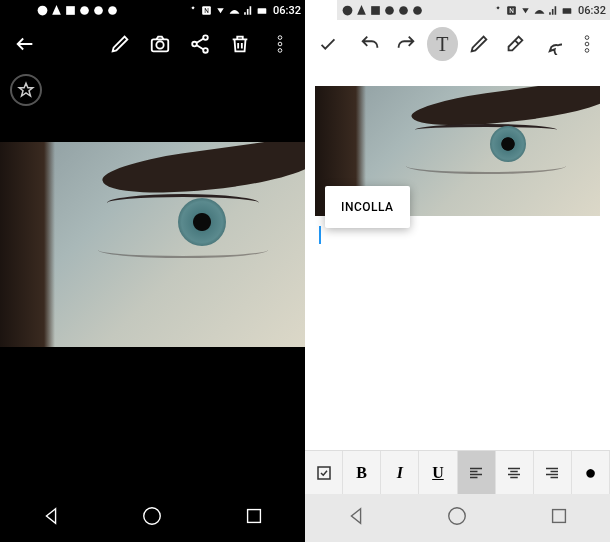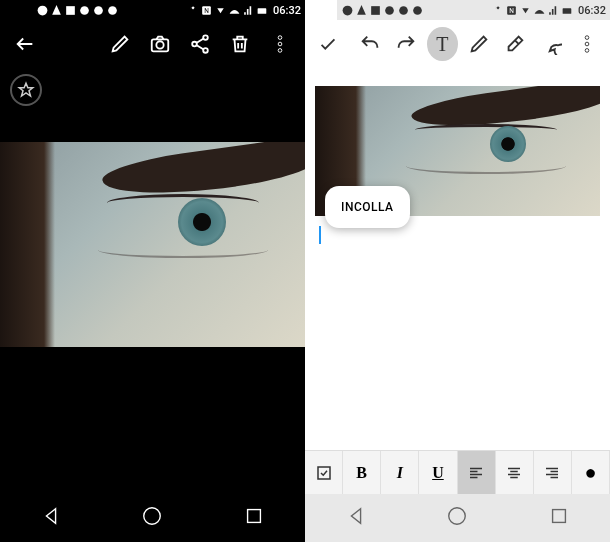--- a/index.html
+++ b/index.html
@@ -32,21 +32,21 @@
 .right .eye-img { height:130px; margin:0 10px; width:calc(100% - 20px); }
 .brow { position:absolute; top:8px; right:-10px; width:70%; height:40px; background:#2a1f1a; border-radius:50% 10% 50% 80%; transform:rotate(-8deg); }
 .right .brow{ height:32px; top:4px;}
 .eyelid { position:absolute; top:52px; right:15%; width:50%; height:18px; border-top:3px solid #2a2020; border-radius:60% 60% 0 0; }
 .right .eyelid{top:38px; height:12px;}
 .iris { position:absolute; top:56px; right:26%; width:48px; height:48px; background:radial-gradient(circle,#0a0a0a 25%,#4a7a7f 28%,#5b8a8e 60%,#2f5558 90%); border-radius:50%; }
 .right .iris{ top:40px; width:36px; height:36px;}
 .under { position:absolute; top:100px; right:12%; width:56%; height:16px; border-bottom:2px solid rgba(60,50,50,.45); border-radius:0 0 50% 50%; }
 .right .under{top:72px;}
 .hair{position:absolute;left:0;top:0;width:18%;height:100%;background:linear-gradient(90deg,#1c1410 0%,#3a2a20 80%,transparent 100%);}
-.ctx-menu { position:absolute; top:100px; left:20px; background:#fff; border-radius:14px; box-shadow:0 2px 10px rgba(0,0,0,.3); display:flex; z-index:5; }
+.ctx-menu { position:absolute; top:100px; left:20px; background:#fff; border-radius:2px; box-shadow:0 2px 10px rgba(0,0,0,.3); display:flex; z-index:5; }
 .ctx-item { padding:14px 16px; font-size:12px; font-weight:500; letter-spacing:.5px; }
 .fmt-bar { height:44px; background:#f4f4f4; border-top:1px solid #ddd; display:flex; align-items:center; }
 .fmt-bar .cell { flex:1; height:100%; display:flex; align-items:center; justify-content:center; border-right:1px solid #e0e0e0; font-size:16px; font-weight:bold; font-family:Georgia,serif; }
 .fmt-bar .cell.sel { background:#ccc; }
 .fmt-bar svg { width:18px; height:18px; }
 .navbar { height:48px; display:flex; align-items:center; justify-content:space-around; }
 .left .navbar { background:#000; }
 .right .navbar { background:#e8e8e8; }
 .navbar svg { width:22px; height:22px; }
 .left .navbar svg { stroke:#fff; fill:none; }

